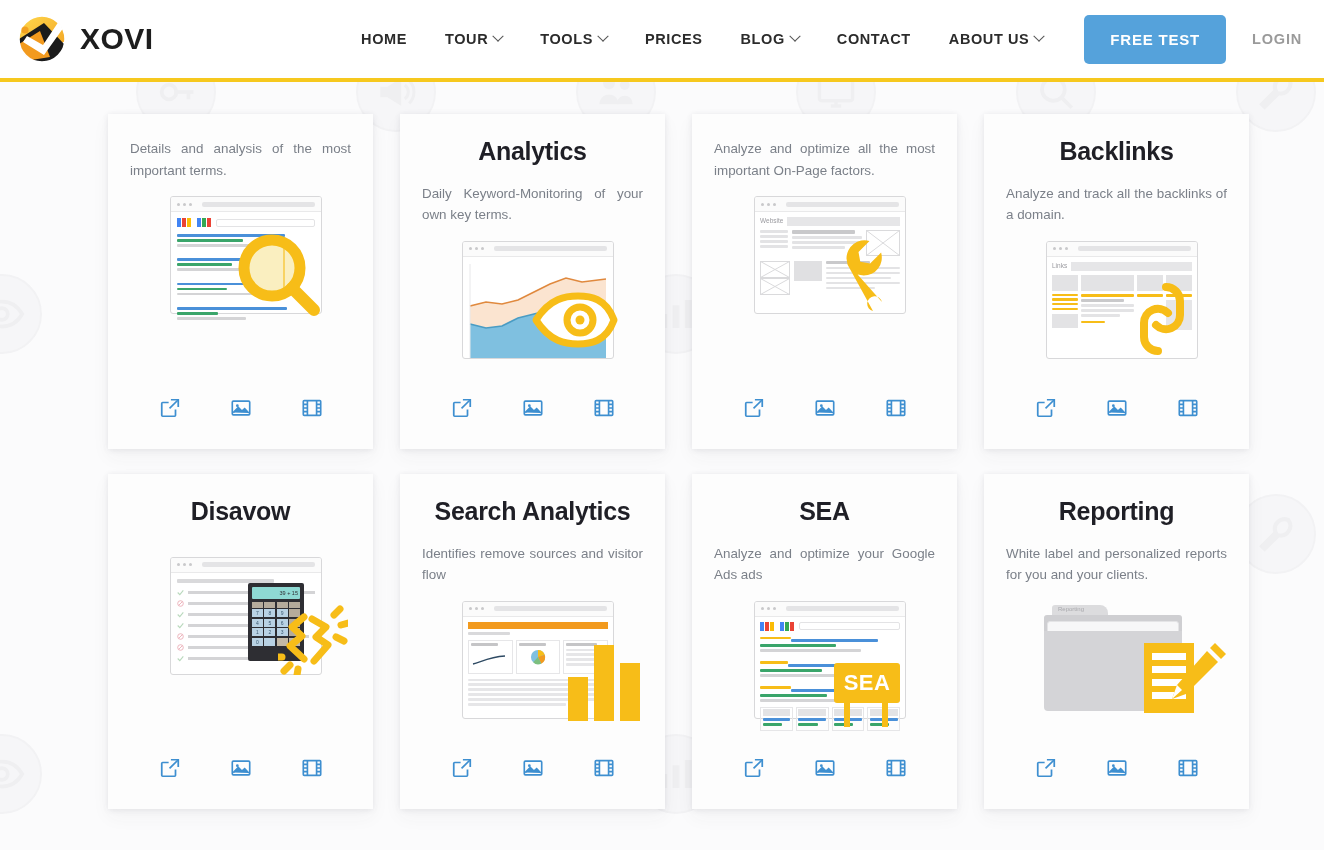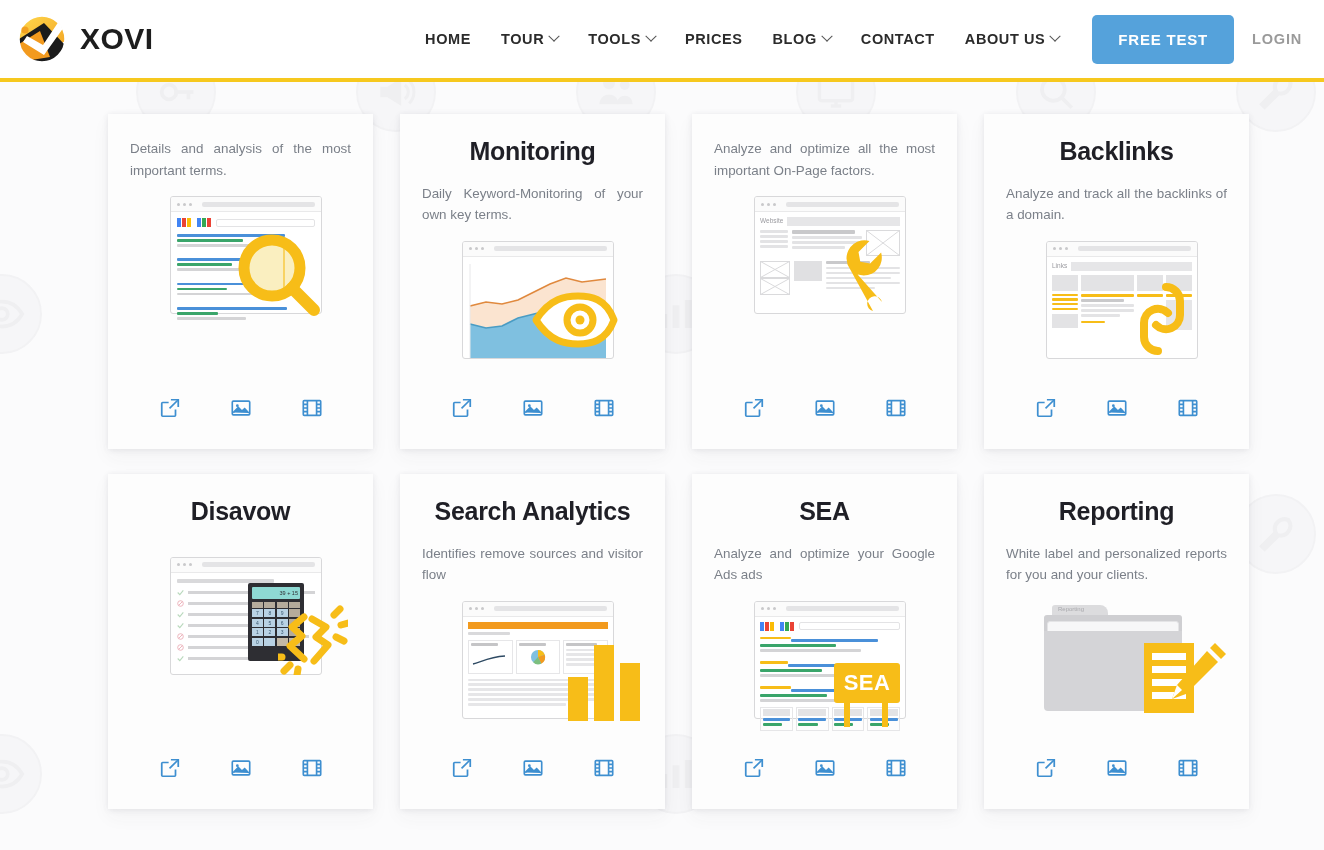--- a/index.html
+++ b/index.html
@@ -20,21 +20,21 @@
     z-index: 50;
   }
   .logo-wrap { display: flex; align-items: center; margin-left: 14px; }
   .logo-mark { width: 56px; height: 56px; position: relative; }
   .logo-text {
     font-size: 30px; font-weight: bold; color: #1d1d1d;
     letter-spacing: 0.5px; margin-left: 10px;
     font-family: "Liberation Sans", sans-serif;
   }
   .nav {
-    display: flex; align-items: center; gap: 4px;
+    display: flex; align-items: center; gap: 12px;
     margin-left: auto; margin-right: 0;
     height: 100%;
   }
   .nav-item {
     display: flex; align-items: center; gap: 6px;
     font-size: 14.5px; font-weight: bold; color: #2b2b2b;
     letter-spacing: 0.6px; cursor: pointer;
     padding: 0 13px; text-transform: uppercase;
     white-space: nowrap;
   }
@@ -342,21 +342,21 @@
       <span class="ico">
           <svg width="22" height="22" viewBox="0 0 24 24" fill="none" stroke="#3e8fd0" stroke-width="1.8">
             <rect x="2.5" y="4" width="19" height="16" rx="1"></rect>
             <path d="M7 4 V20 M17 4 V20 M2.5 8 H7 M2.5 12 H7 M2.5 16 H7 M17 8 H21.5 M17 12 H21.5 M17 16 H21.5"></path>
           </svg>
         </span>
     </div>
   </div>
 
   <div class="card">
-    <div class="card-title">Monitoring</div>
+    <div class="card-title">Analytics</div>
     <div class="card-desc">Daily Keyword-Monitoring of your own key terms.</div>
     <div class="card-art">
       <div class="mock">
         <div class="mock-bar">
             <span class="dot"></span>
             <span class="dot"></span>
             <span class="dot"></span>
             <span class="mock-urlbar"></span>
           </div>
         <div class="mock-body" style="padding:5px 5px 0 5px;">

